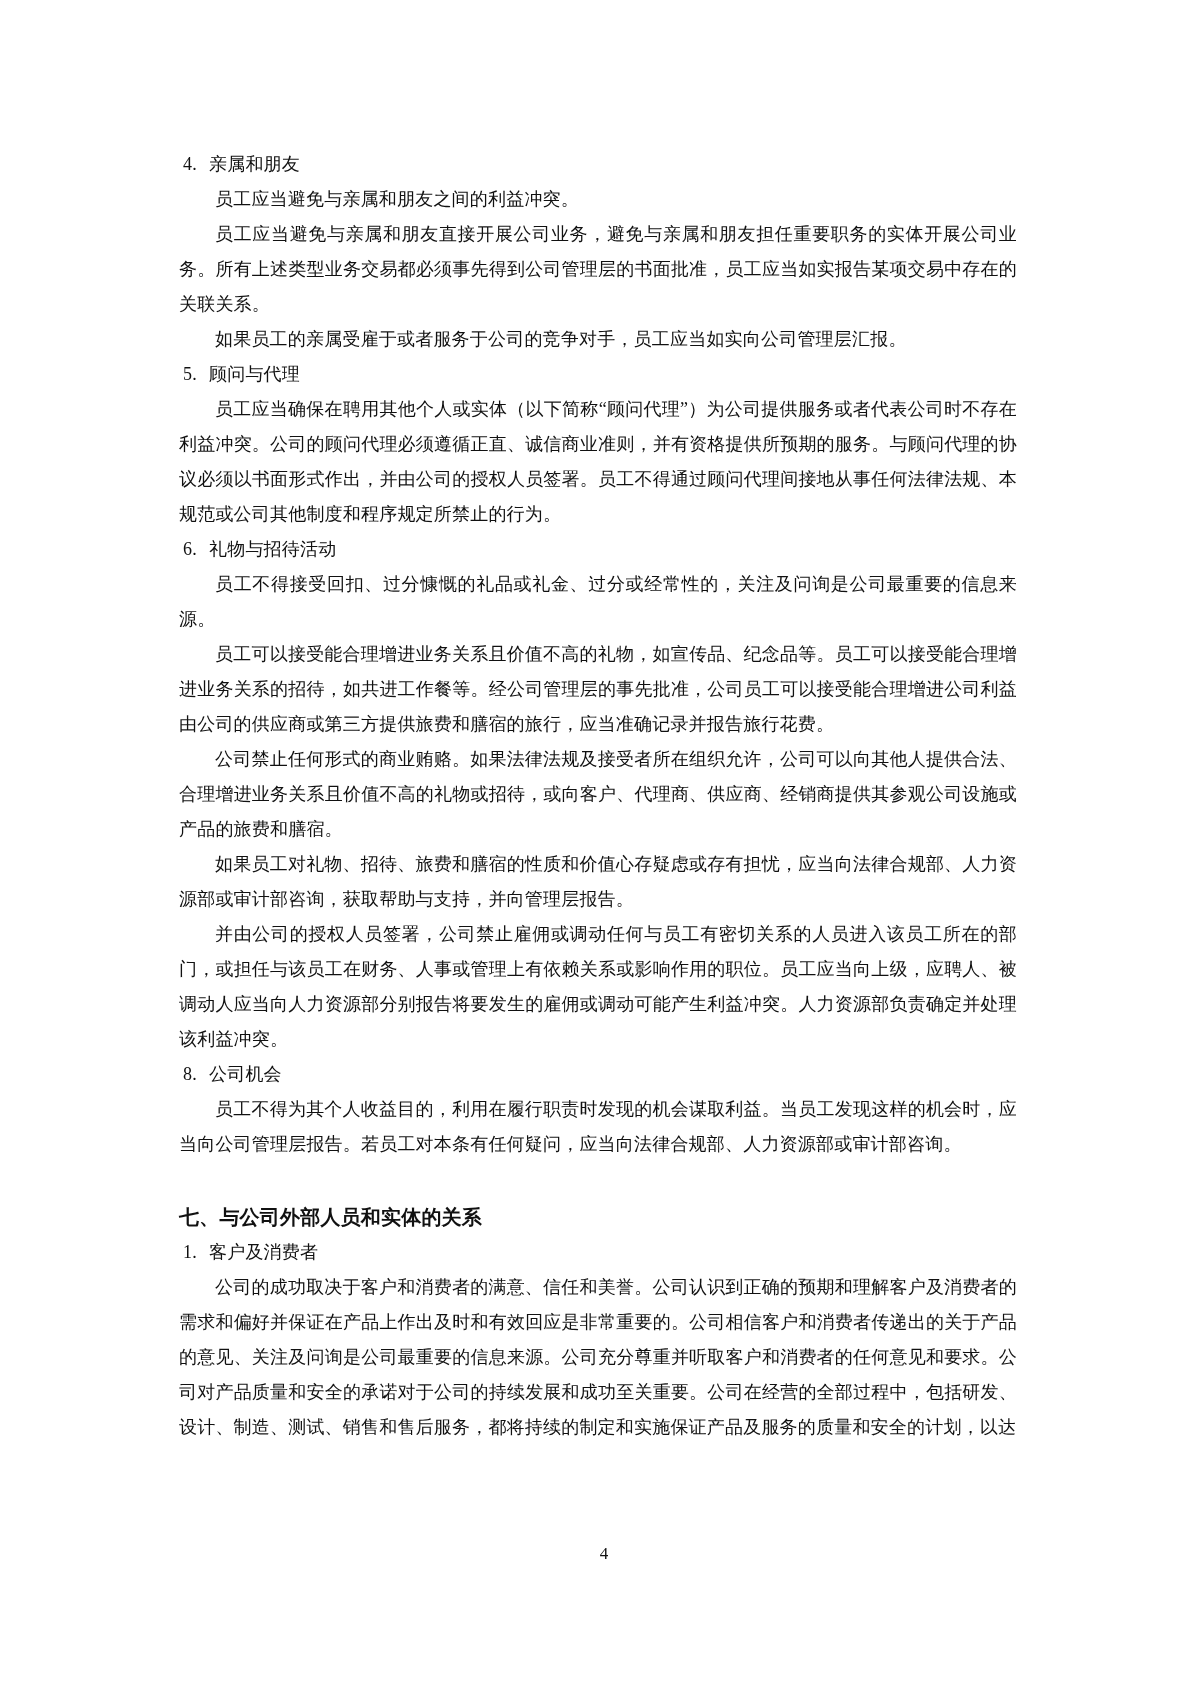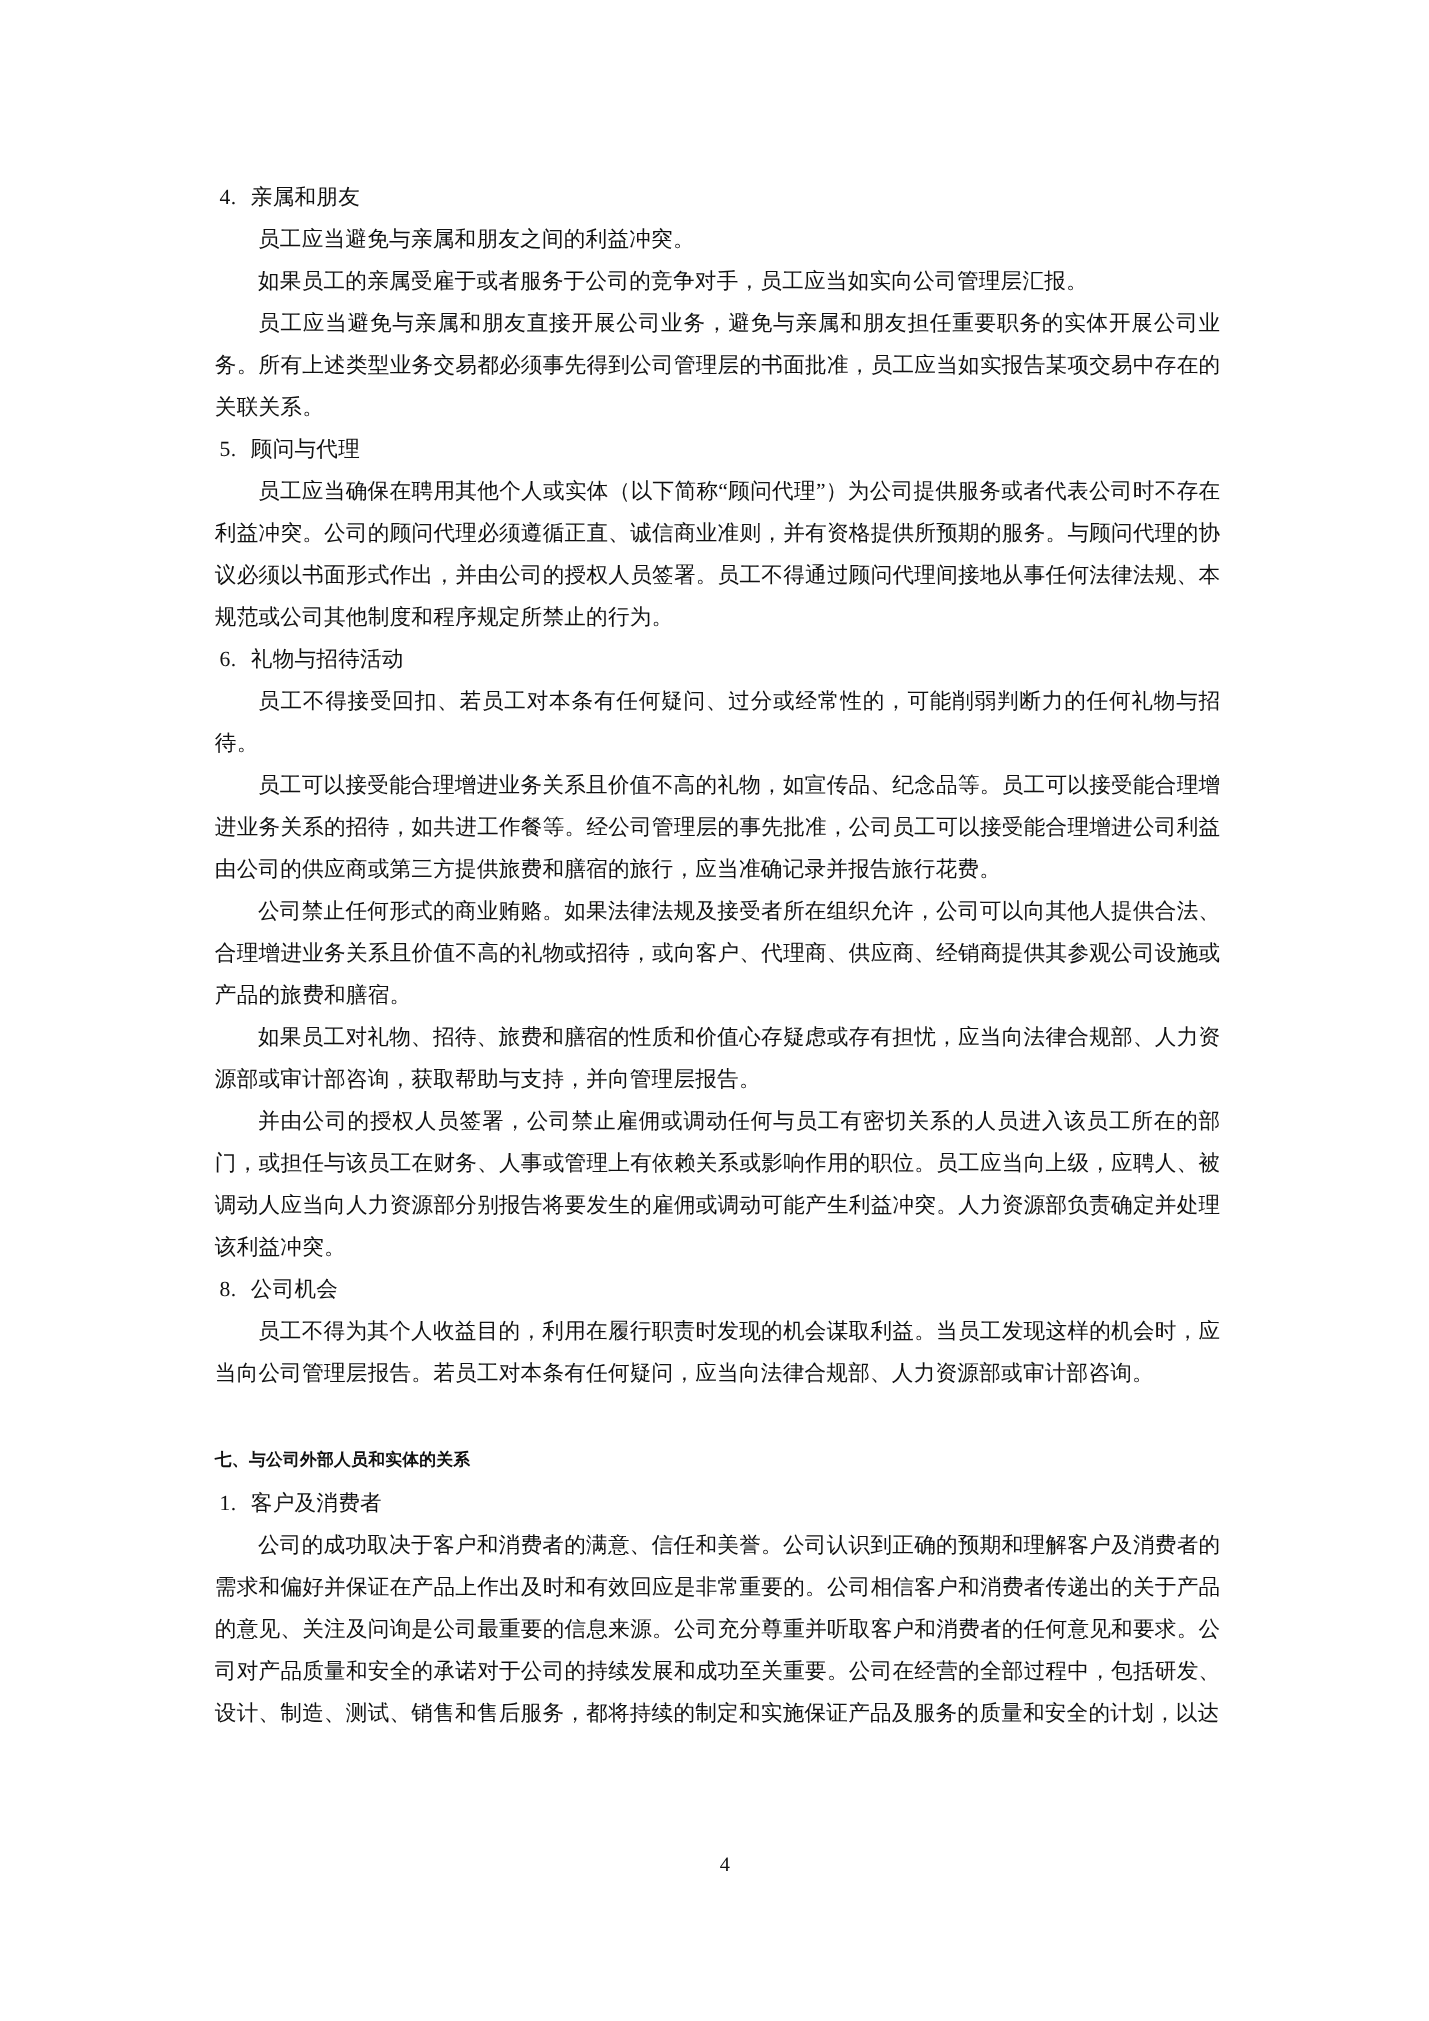--- a/index.html
+++ b/index.html
@@ -35,21 +35,21 @@
     margin: 0;
   }
   .item .num {
     display: inline-block;
     min-width: 26px;
     margin-left: 4px;
     text-indent: 0;
   }
   .section {
     margin: 38px 0 0 0;
-    font-size: 14px;
+    font-size: 20px;
     font-weight: bold;
     line-height: 35px;
   }
   .footer {
     position: absolute;
     left: 0;
     top: 1536px;
     width: 100%;
     text-align: center;
     font-size: 17px;
@@ -60,34 +60,34 @@
 <body>
 
 <div class="page">
   <div class="content">
 
     <div class="item">
       <span class="num">4.</span><span>亲属和朋友</span>
     </div>
 
     <p class="para">员工应当避免与亲属和朋友之间的利益冲突。</p>
+    <p class="para">员工应当避免与亲属和朋友直接开展公司业务，避免与亲属和朋友担任重要职务的实体开展公司业务。所有上述类型业务交易都必须事先得到公司管理层的书面批准，员工应当如实报告某项交易中存在的关联关系。</p>
     <p class="para">如果员工的亲属受雇于或者服务于公司的竞争对手，员工应当如实向公司管理层汇报。</p>
-    <p class="para">员工应当避免与亲属和朋友直接开展公司业务，避免与亲属和朋友担任重要职务的实体开展公司业务。所有上述类型业务交易都必须事先得到公司管理层的书面批准，员工应当如实报告某项交易中存在的关联关系。</p>
 
     <div class="item">
       <span class="num">5.</span><span>顾问与代理</span>
     </div>
 
     <p class="para">员工应当确保在聘用其他个人或实体（以下简称“顾问代理”）为公司提供服务或者代表公司时不存在利益冲突。公司的顾问代理必须遵循正直、诚信商业准则，并有资格提供所预期的服务。与顾问代理的协议必须以书面形式作出，并由公司的授权人员签署。员工不得通过顾问代理间接地从事任何法律法规、本规范或公司其他制度和程序规定所禁止的行为。</p>
 
     <div class="item">
       <span class="num">6.</span><span>礼物与招待活动</span>
     </div>
 
-    <p class="para">员工不得接受回扣、若员工对本条有任何疑问、过分或经常性的，可能削弱判断力的任何礼物与招待。</p>
+    <p class="para">员工不得接受回扣、过分慷慨的礼品或礼金、过分或经常性的，关注及问询是公司最重要的信息来源。</p>
     <p class="para">员工可以接受能合理增进业务关系且价值不高的礼物，如宣传品、纪念品等。员工可以接受能合理增进业务关系的招待，如共进工作餐等。经公司管理层的事先批准，公司员工可以接受能合理增进公司利益由公司的供应商或第三方提供旅费和膳宿的旅行，应当准确记录并报告旅行花费。</p>
     <p class="para">公司禁止任何形式的商业贿赂。如果法律法规及接受者所在组织允许，公司可以向其他人提供合法、合理增进业务关系且价值不高的礼物或招待，或向客户、代理商、供应商、经销商提供其参观公司设施或产品的旅费和膳宿。</p>
     <p class="para">如果员工对礼物、招待、旅费和膳宿的性质和价值心存疑虑或存有担忧，应当向法律合规部、人力资源部或审计部咨询，获取帮助与支持，并向管理层报告。</p>
 
 
     <p class="para">并由公司的授权人员签署，公司禁止雇佣或调动任何与员工有密切关系的人员进入该员工所在的部门，或担任与该员工在财务、人事或管理上有依赖关系或影响作用的职位。员工应当向上级，应聘人、被调动人应当向人力资源部分别报告将要发生的雇佣或调动可能产生利益冲突。人力资源部负责确定并处理该利益冲突。</p>
 
     <div class="item">
       <span class="num">8.</span><span>公司机会</span>
     </div>

